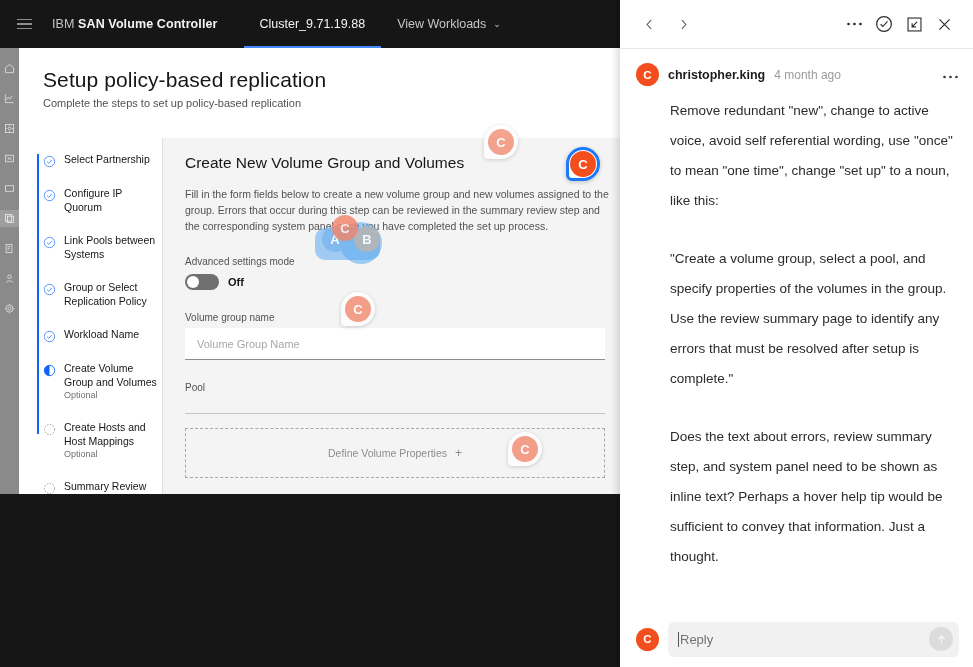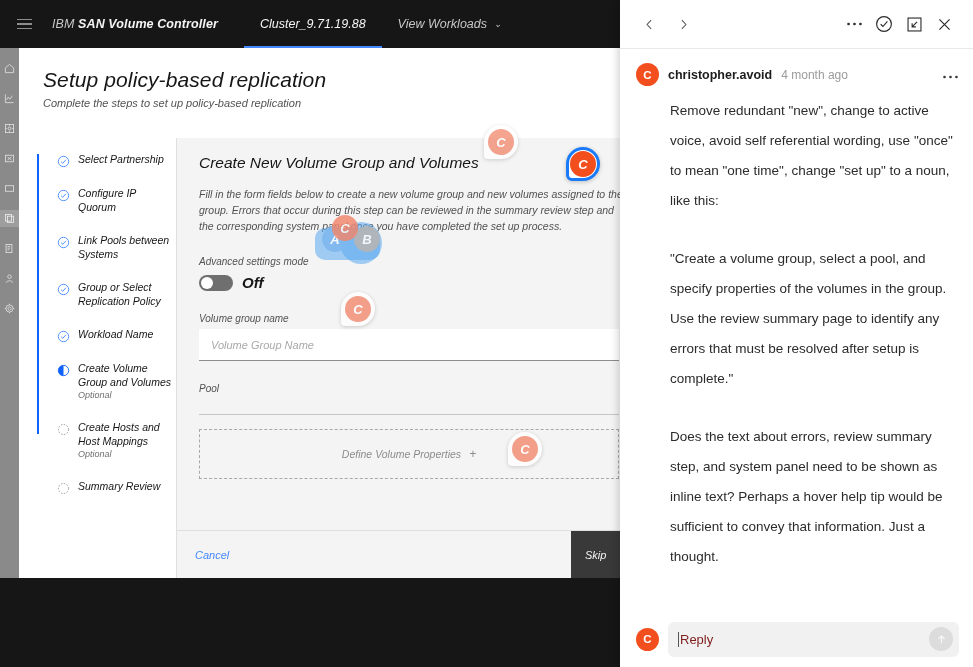--- a/index.html
+++ b/index.html
@@ -6,22 +6,22 @@
   html, body {
     width: 973px; height: 667px;
     font-family: "Liberation Sans", sans-serif;
     background: #161616;
     overflow: hidden;
   }
   #root { position: relative; width: 973px; height: 667px; background: #161616; }
 
   
   .app-shot {
-    position: absolute; left: 0; top: 0; width: 633px; height: 578px;
-    background: #ffffff; overflow: hidden; font-style: italic;
+    position: absolute; left: 0; top: 0; width: 633px; height: 494px;
+    background: #ffffff; overflow: hidden;
   }
 
   
   .app-topbar {
     position: absolute; left: 0; top: 0; width: 633px; height: 48px;
     background: #161616; display: flex; align-items: center;
   }
   .hamburger {
     width: 48px; height: 48px; display: flex; flex-direction: column;
     align-items: center; justify-content: center; gap: 3px;
@@ -55,21 +55,21 @@
   .page-card {
     position: absolute; left: 19px; top: 48px; width: 614px; height: 530px;
     background: #ffffff;
   }
   .page-head { padding: 20px 24px 14px 24px; background: #fff; }
   .page-title { font-size: 21px; font-weight: 400; color: #161616; letter-spacing: .1px; }
   .page-sub { font-size: 11px; color: #525252; margin-top: 5px; }
 
   .wizard { position: absolute; left: 0; top: 90px; right: 0; bottom: 0; display: flex; }
   .steps {
-    width: 186px; background: #fff; padding: 14px 0 0 32px;
+    width: 186px; background: #fff; padding: 14px 0 0 18px;
     border-right: 1px solid #e0e0e0; position: relative;
   }
   .steps::before {
     content: ""; position: absolute; left: 18px; top: 16px; width: 2px;
     height: 280px; background: #0f62fe;
   }
   .step { display: flex; gap: 8px; padding: 0 0 0 6px; margin-bottom: 19px; align-items: flex-start; }
   .step-ico { flex: 0 0 13px; width: 13px; height: 13px; margin-top: 2px; }
   .step-txt { font-size: 10.5px; line-height: 14px; color: #161616; }
   .step-opt { font-size: 9px; color: #6f6f6f; line-height: 12px; }
@@ -84,21 +84,21 @@
   .toggle-wrap { margin-top: 22px; }
   .toggle-row { display: flex; align-items: center; gap: 9px; margin-top: 7px; }
   .toggle {
     width: 34px; height: 16px; border-radius: 8px; background: #6f6f6f;
     position: relative;
   }
   .toggle::after {
     content: ""; position: absolute; left: 2px; top: 2px; width: 12px; height: 12px;
     border-radius: 50%; background: #fff;
   }
-  .toggle-label { font-size: 15px; color: #161616; font-weight: 600; }
+  .toggle-label { font-size: 11px; color: #161616; font-weight: 600; }
 
   .form-field { margin-top: 22px; }
   .text-input {
     width: 420px; height: 32px; background: #fff; border: none;
     border-bottom: 1px solid #8d8d8d; display: flex; align-items: center;
     padding: 0 12px; font-size: 11px; color: #a8a8a8;
   }
   .select-input {
     width: 420px; height: 32px; background: #fff;
     border-bottom: 1px solid #8d8d8d; display: flex; align-items: center;
@@ -173,21 +173,21 @@
   .c-para { font-size: 13.5px; line-height: 30px; color: #2b2b2b; margin-bottom: 28px; }
 
   .reply-row {
     flex: 0 0 56px; display: flex; align-items: center; gap: 9px;
     padding: 0 14px 0 16px; background: #fff;
   }
   .reply-box {
     flex: 1; height: 35px; background: #f1f1f1; border-radius: 6px;
     display: flex; align-items: center; padding: 0 10px; position: relative;
   }
-  .reply-ph { font-size: 13px; color: #7f1d1d; border-left: 1px solid #555; padding-left: 1px; }
+  .reply-ph { font-size: 13px; color: #737373; border-left: 1px solid #555; padding-left: 1px; }
   .send-btn {
     position: absolute; right: 6px; top: 50%; transform: translateY(-50%);
     width: 24px; height: 24px; border-radius: 50%; background: #dcdcdc;
     display: flex; align-items: center; justify-content: center; color: #f4f4f4;
   }
 </style>
 </head>
 <body>
 
 <div id="root">
@@ -478,21 +478,21 @@
       </div>
       <div class="bar-ico">
         <svg width="17" height="17" viewBox="0 0 20 20" fill="none" stroke="#2b2b2b" stroke-width="1.4">
           <path d="M4 4 L16 16 M16 4 L4 16"></path>
         </svg>
       </div>
     </div>
 
     <div class="comment-head">
       <div class="avatar">C</div>
-      <div class="c-author">christopher.avoid</div>
+      <div class="c-author">christopher.king</div>
       <div class="c-time">4 month ago</div>
       <div class="c-more">
         <svg width="17" height="6" viewBox="0 0 20 6" fill="#3b3b3b">
           <circle cx="3" cy="3" r="1.6"></circle>
             <circle cx="10" cy="3" r="1.6"></circle>
             <circle cx="17" cy="3" r="1.6"></circle>
         </svg>
       </div>
     </div>
 

